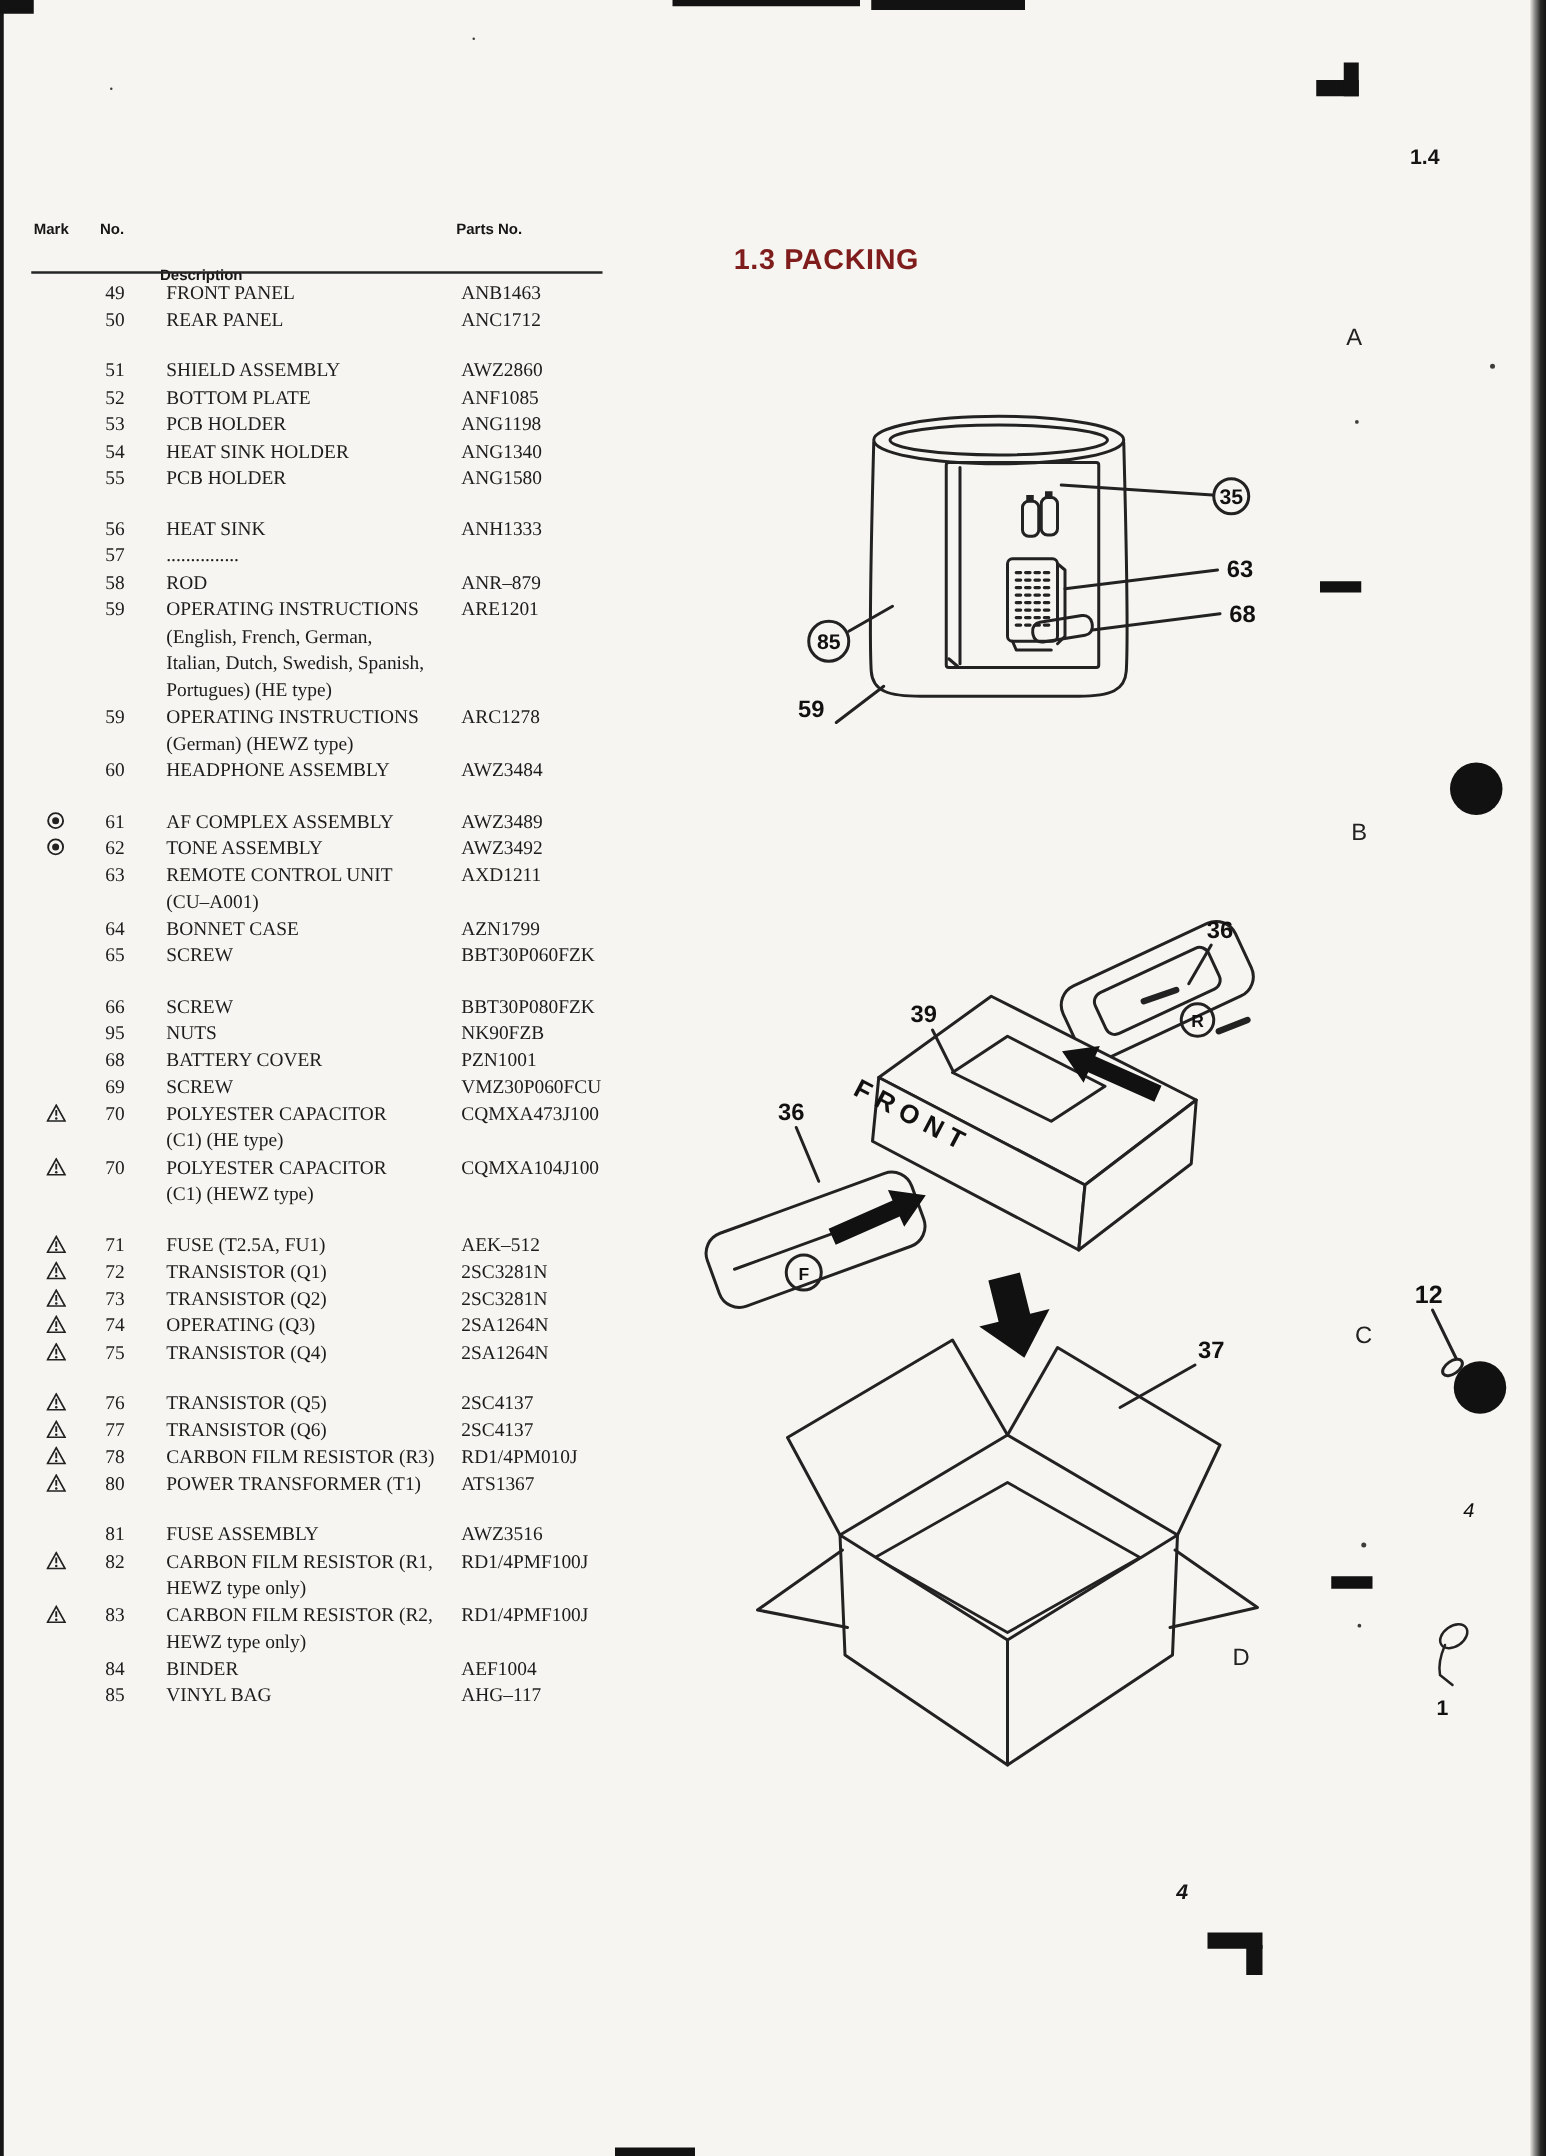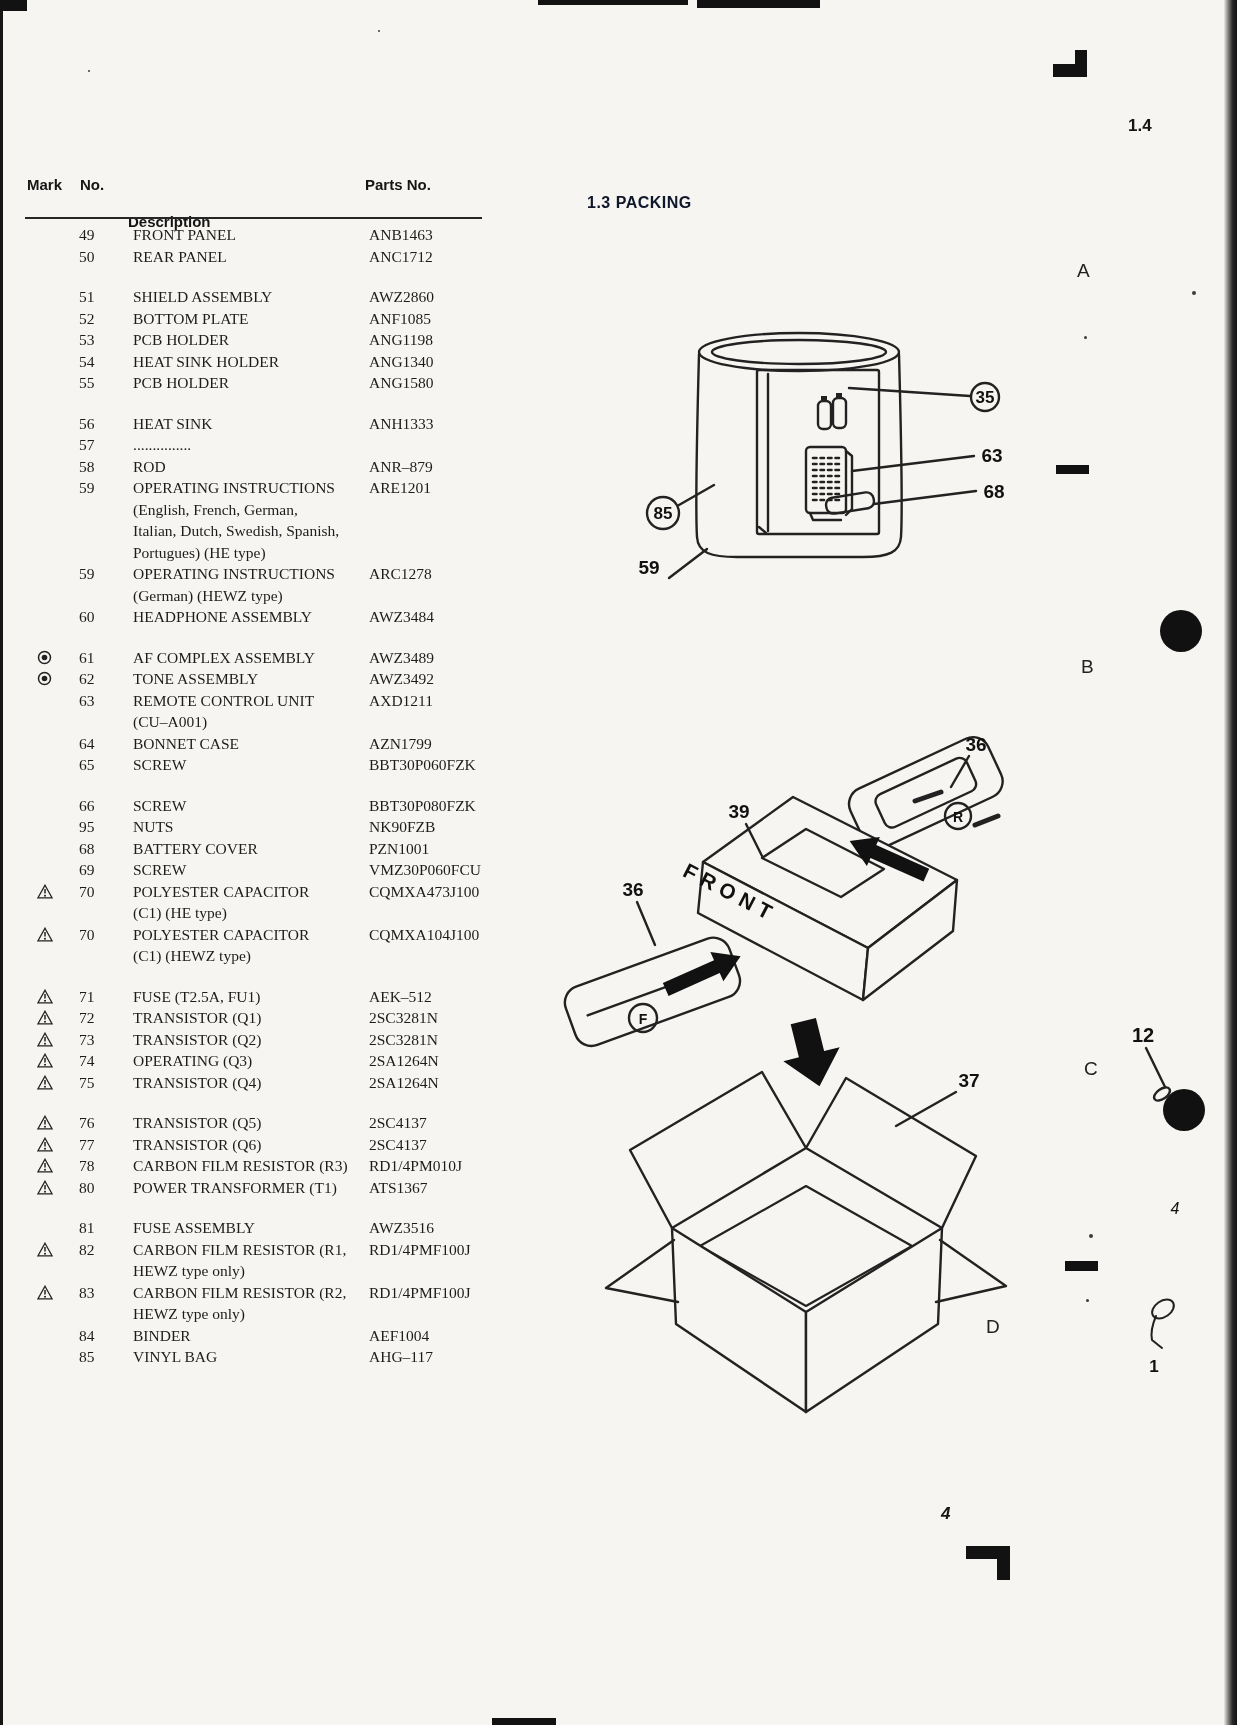--- a/index.html
+++ b/index.html
@@ -2,33 +2,33 @@
 <html><head>
 <meta charset="utf-8">
 <style>
   html,body{margin:0;padding:0;background:#d8d6d2;}
   .page{position:relative;width:1237px;height:1725px;background:#f6f5f1;overflow:hidden;
         font-family:"Liberation Serif",serif;color:#1c1c1c;}
   .abs{position:absolute;}
   .ink{background:#121212;}
   
   .thead{position:absolute;left:27px;top:176px;width:470px;height:22px;
-         font-family:"Liberation Sans",sans-serif;font-weight:bold;font-size:15px;color:#161616;}
+         font-family:"Liberation Sans",sans-serif;font-weight:bold;font-size:12px;color:#161616;}
   .thead span{position:absolute;top:0;white-space:nowrap;}
   .th-mark{left:0;} .th-no{left:53px;} .th-desc{left:101px;margin-top:37px;} .th-parts{left:338px;}
   .thead-rule{position:absolute;left:25px;top:217px;width:457px;height:2px;background:#262626;}
   #rows{position:absolute;left:27px;top:224px;width:480px;font-size:15.5px;}
   .group{margin-bottom:19px;}
   .prow{display:grid;grid-template-columns:52px 26px 28px 236px 138px;line-height:21.5px;white-space:nowrap;}
-  .prow .no{text-align:left;}
+  .prow .no{text-align:center;}
   .prow .mark{padding-left:10px;}
   .prow .mark svg{vertical-align:-2px;}
   
   .packing-title{position:absolute;left:587px;top:194px;font-family:"Liberation Sans",sans-serif;
-                 font-weight:bold;font-size:16px;letter-spacing:0.5px;color:#0f172a;}
+                 font-weight:bold;font-size:23px;letter-spacing:0.5px;color:#7f1d1d;}
   .section-ref{position:absolute;left:1128px;top:116px;font-family:"Liberation Sans",sans-serif;
                font-weight:bold;font-size:17px;color:#151515;}
   .margin-letter{position:absolute;font-family:"Liberation Sans",sans-serif;font-size:19px;color:#222;}
   .page-number{position:absolute;left:941px;top:1504px;font-family:"Liberation Sans",sans-serif;
                font-weight:bold;font-size:17px;font-style:italic;color:#161616;}
   
   .edge-left{left:0;top:0;width:3px;height:1725px;background:#161616;}
   .edge-right{left:1224px;top:0;width:13px;height:1725px;
               background:linear-gradient(to right,#eceae5,#8a8a88 30%,#2a2a29 65%,#121212);}
   .speck{position:absolute;border-radius:50%;background:#3c3c3a;}

